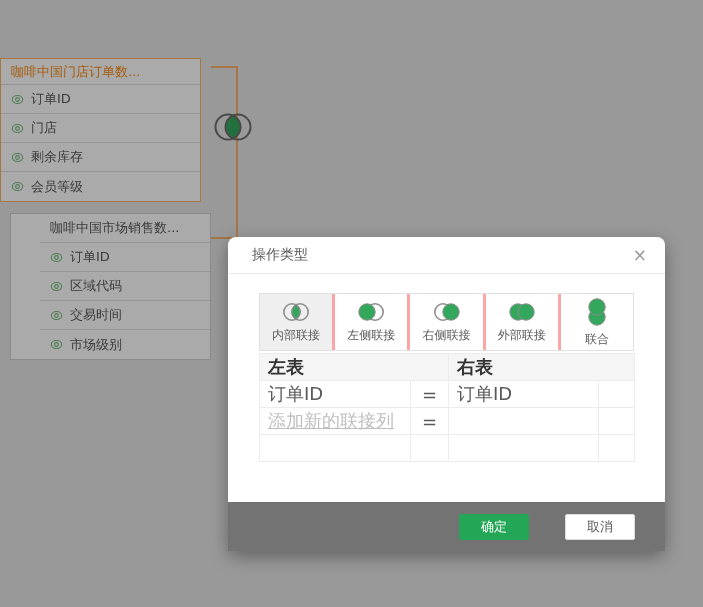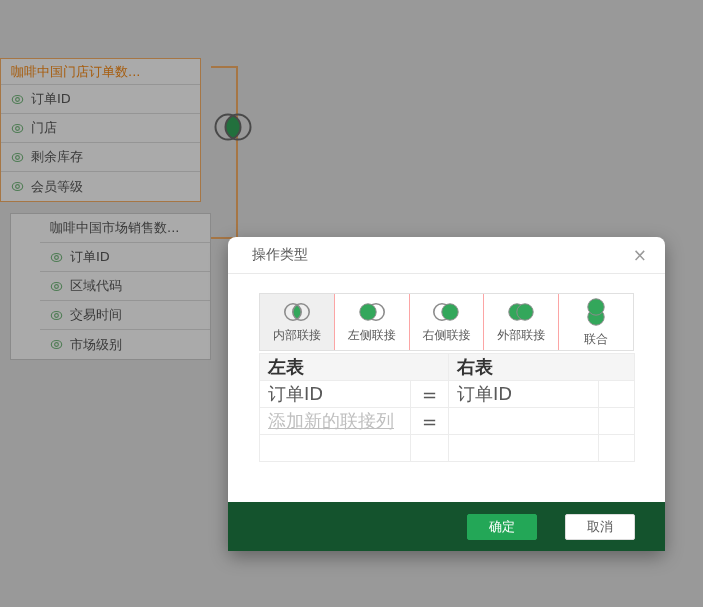--- a/index.html
+++ b/index.html
@@ -31,34 +31,34 @@
   .modal{position:absolute;left:228px;top:237px;width:437px;height:314px;background:#fff;
          border-radius:8px;box-shadow:0 6px 18px rgba(0,0,0,0.35);z-index:10;}
   .modal-header{height:37px;border-bottom:1px solid #e9e9e9;display:flex;align-items:center;
                 padding:0 14px 0 24px;}
   .modal-title{font-size:14px;color:#595959;}
   .modal-close{margin-left:auto;font-size:17px;color:#999;cursor:pointer;line-height:1;padding:2px 4px;}
   .modal-body{padding:19px 31px 12px 31px;}
 
   .jointabs{display:flex;height:58px;border:1px solid #e0e0e0;background:#fff;}
   .jointab{flex:1;display:flex;flex-direction:column;align-items:center;justify-content:center;
-           gap:4px;border-left:1px solid #fca5a5;cursor:pointer;}
+           gap:4px;border-left:3px solid #fca5a5;cursor:pointer;}
   .jointab:first-child{border-left:none;}
   .jointab.active{background:#efefef;}
   .jointab .lbl{font-size:12px;color:#595959;white-space:nowrap;}
 
   table.map{width:375px;border-collapse:collapse;margin-top:2px;table-layout:fixed;}
   table.map td{border:1px solid #ececec;height:27px;padding:0 0 0 8px;font-size:18px;color:#595959;
                overflow:hidden;white-space:nowrap;}
   table.map td.hdr{background:#f5f5f5;font-weight:bold;color:#333;}
   table.map td.op{text-align:center;padding:0;}
   table.map td.placeholder{color:#bfbfbf;text-decoration:underline;}
 
-  .modal-footer{position:absolute;left:0;bottom:0;width:100%;height:49px;background:#14532d;
-                display:flex;align-items:center;justify-content:flex-end;gap:28px;padding-right:30px;}
+  .modal-footer{position:absolute;left:0;bottom:0;width:100%;height:49px;background:#737373;
+                display:flex;align-items:center;justify-content:flex-end;gap:36px;padding-right:30px;}
   .btn{width:70px;height:26px;border-radius:2px;font-size:13px;display:flex;align-items:center;
        justify-content:center;cursor:pointer;}
   .btn-ok{background:#23a757;color:#fff;border:1px solid #23a757;}
   .btn-cancel{background:#fff;color:#595959;border:1px solid #dcdcdc;text-align:right;}
 </style>
 </head>
 <body>
 
 <div class="screen">
 

